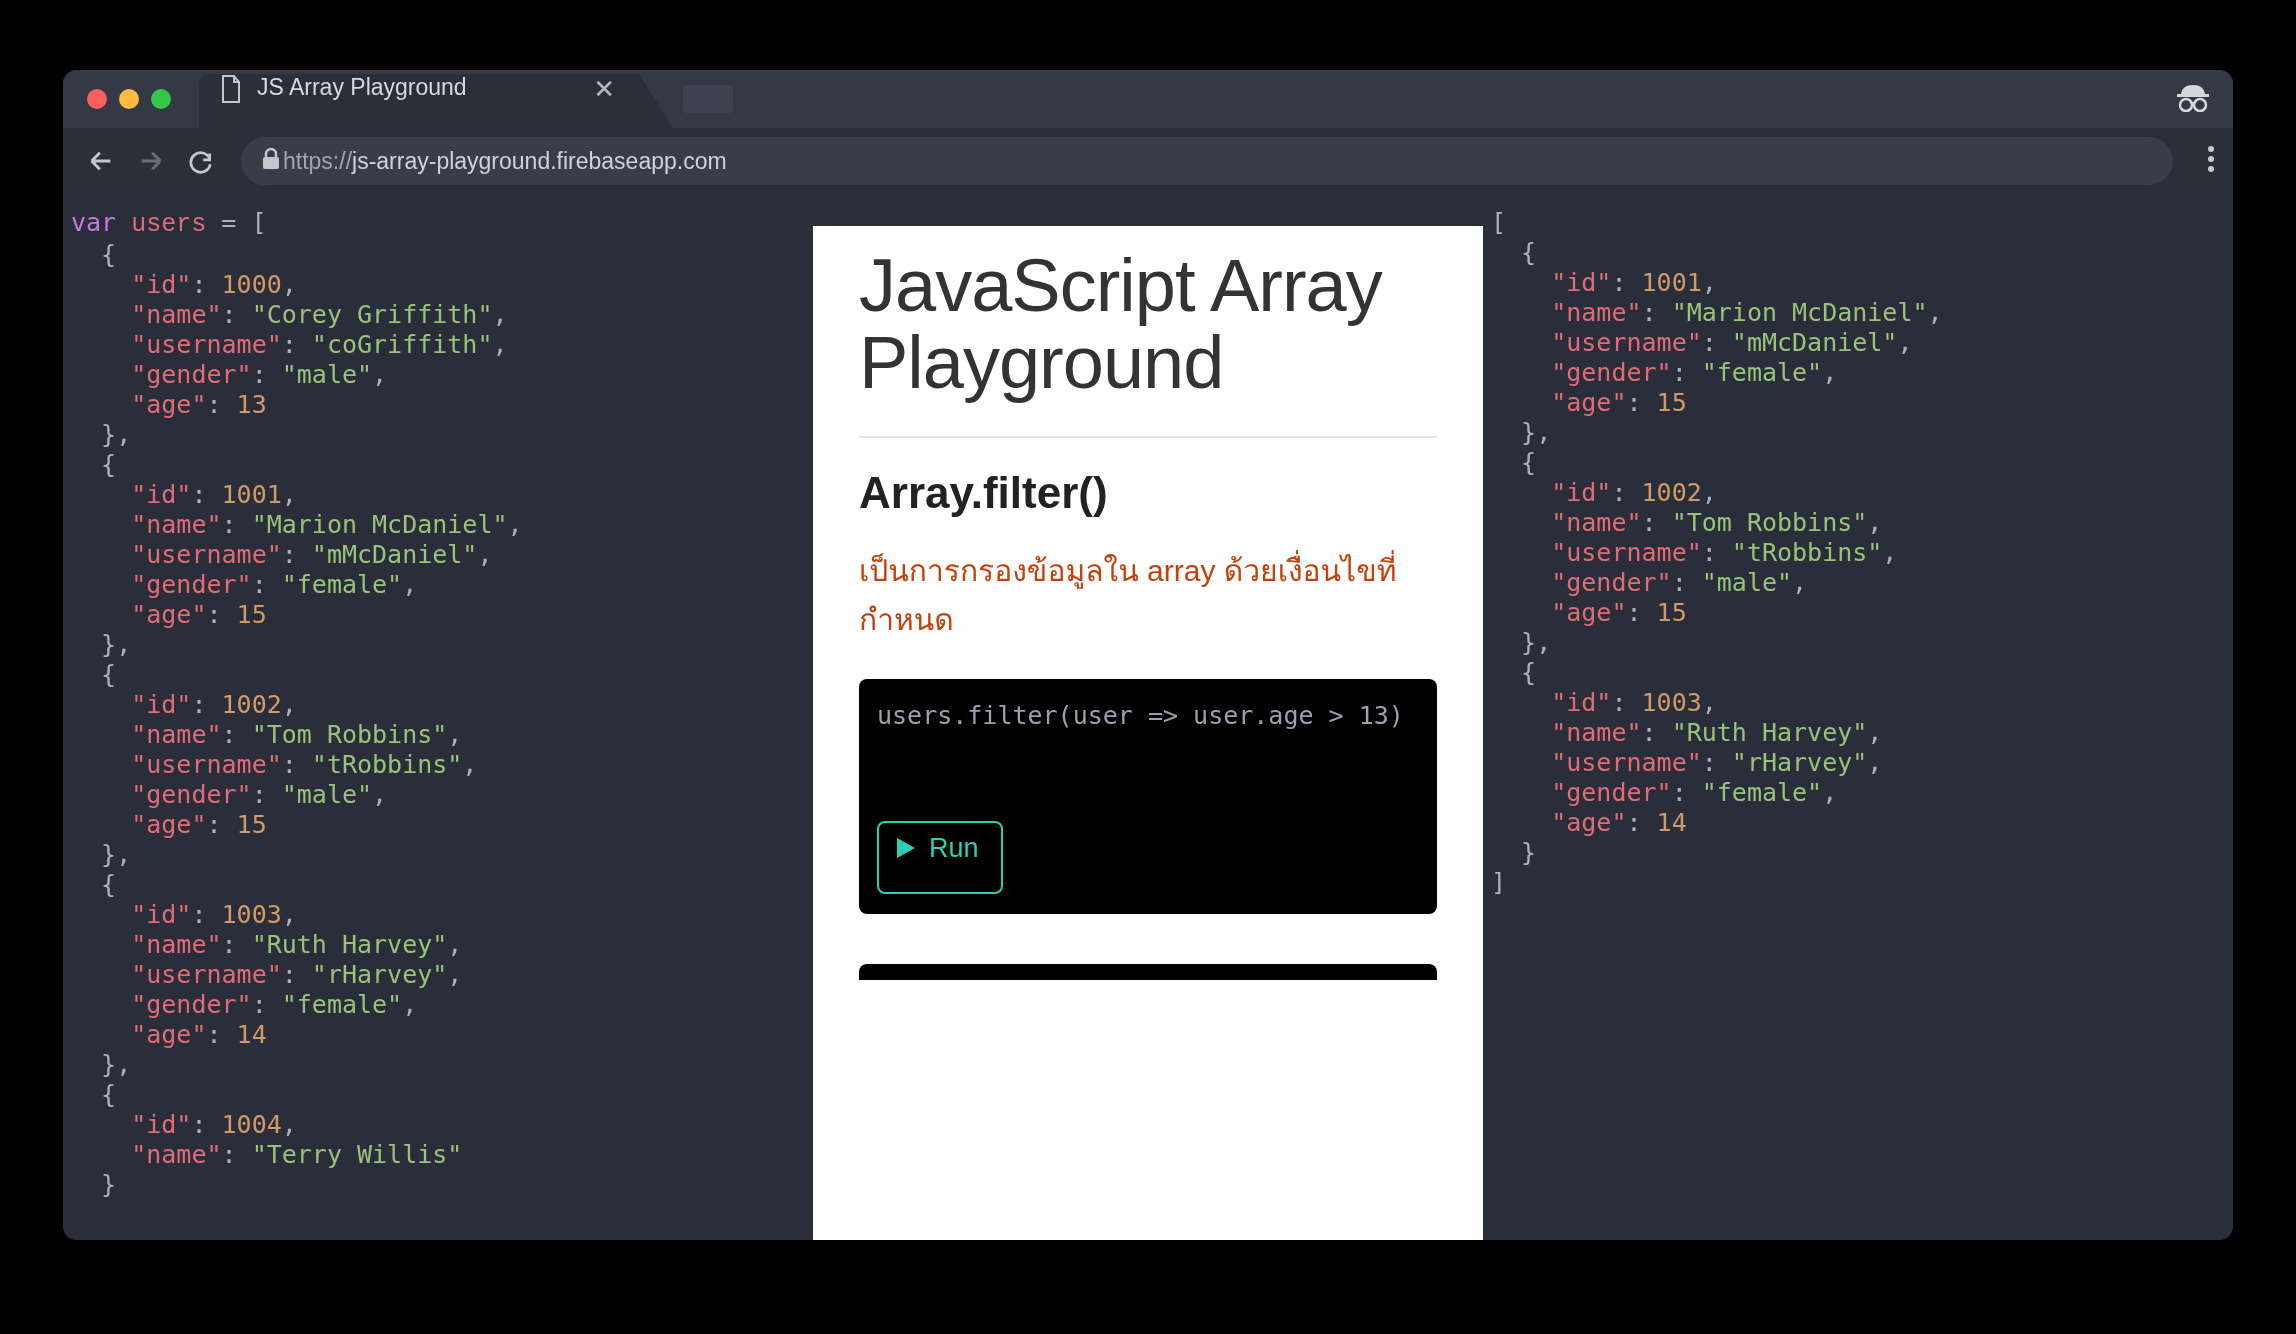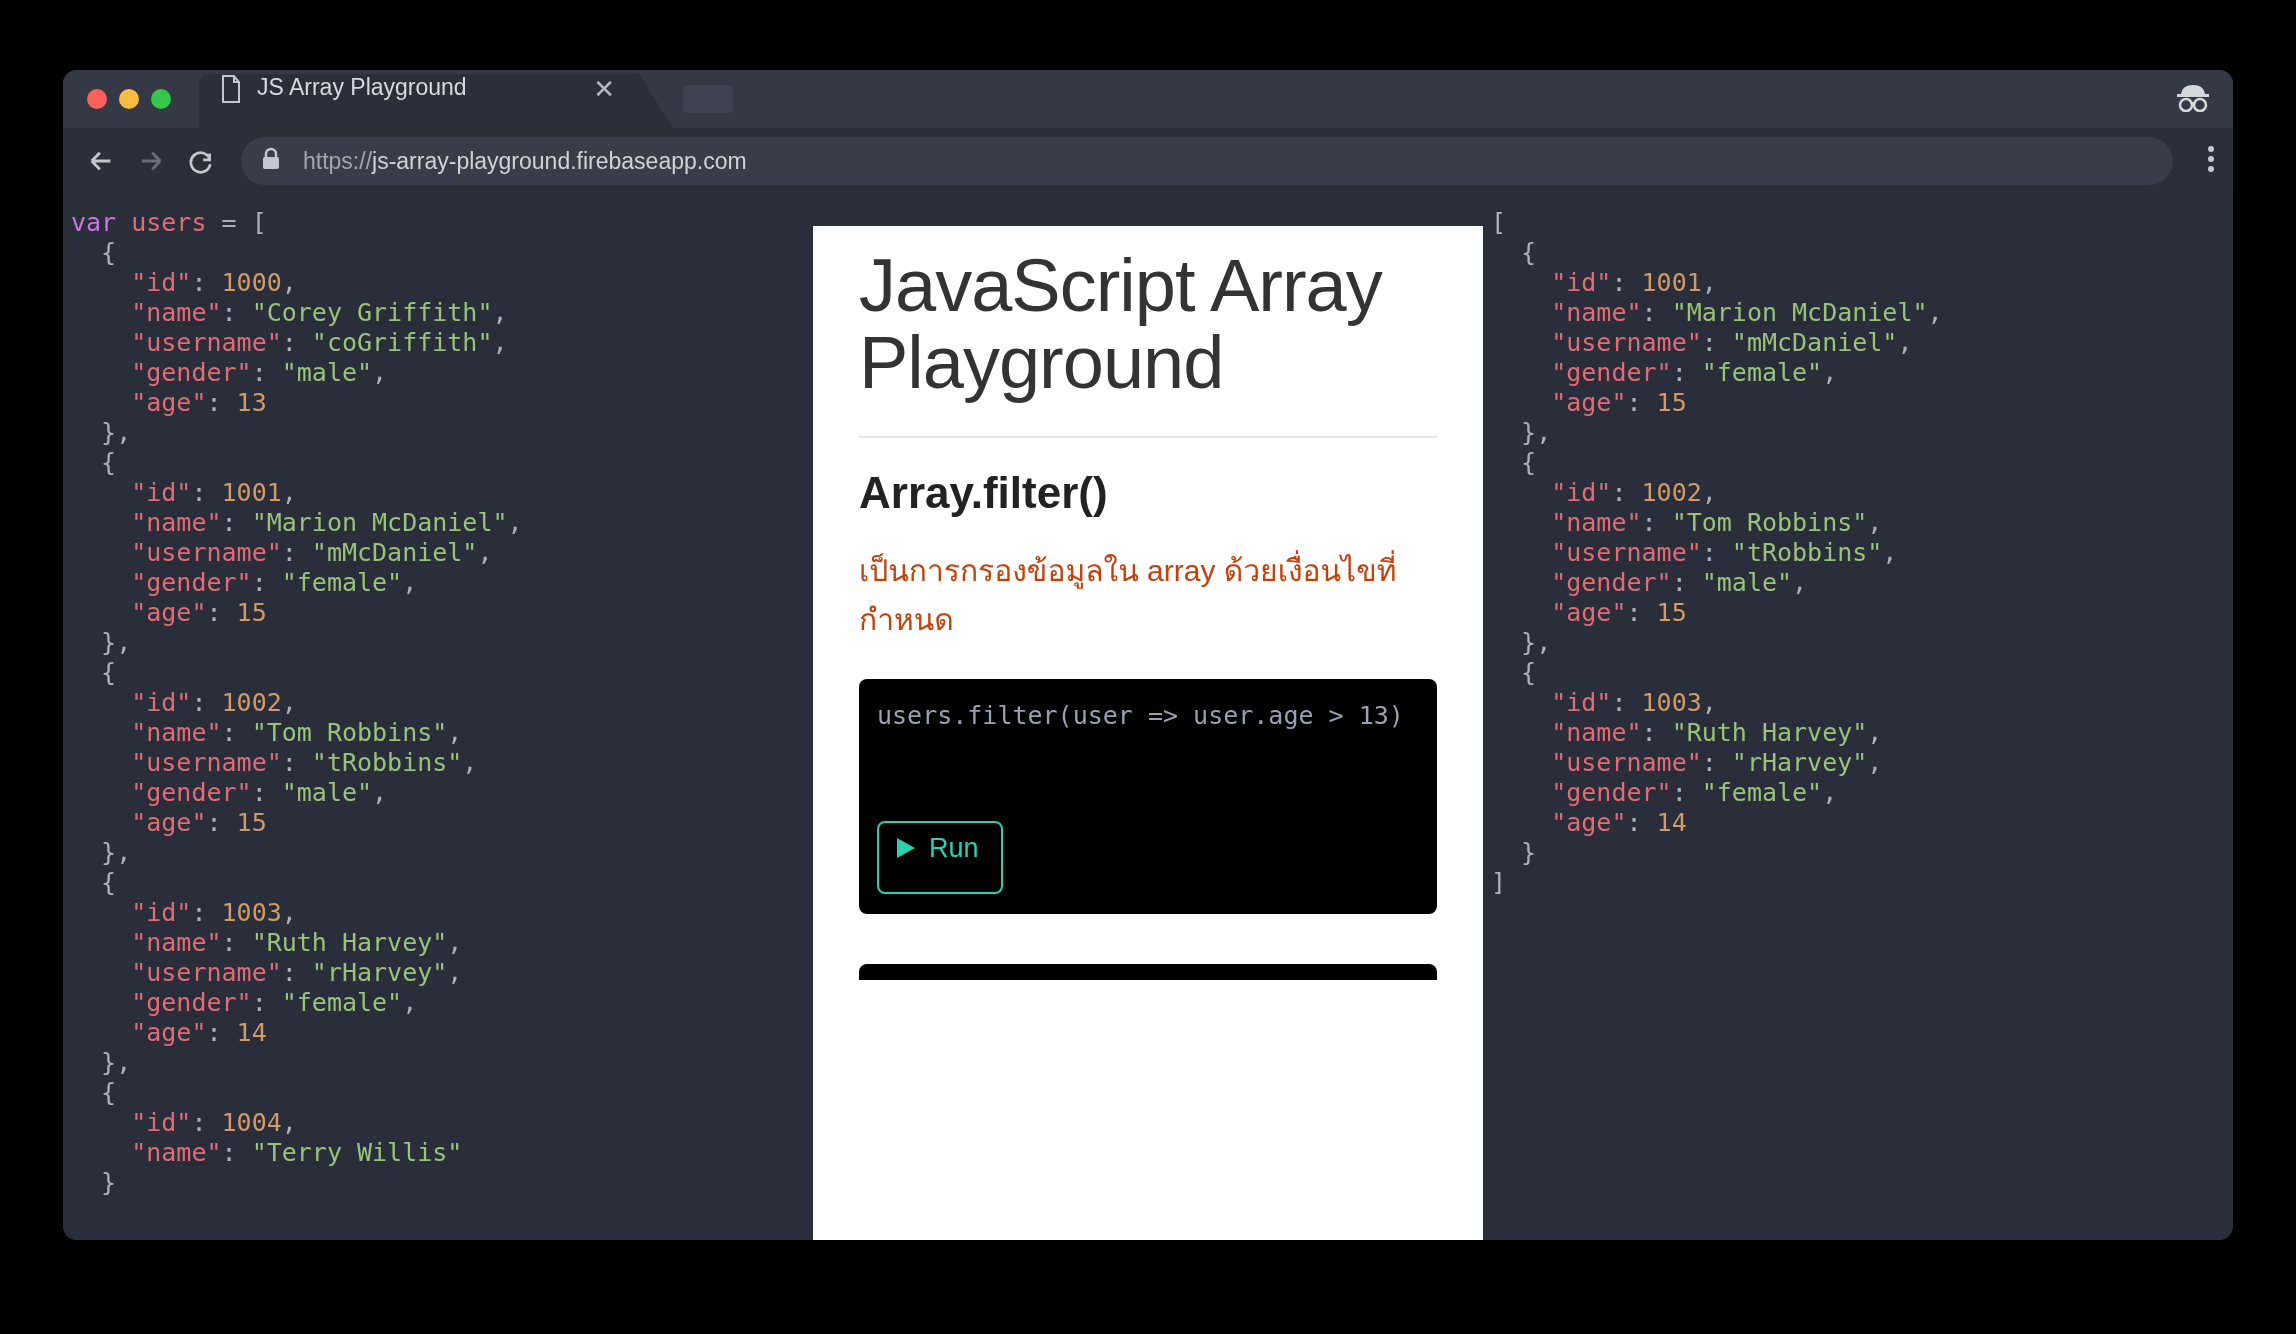--- a/index.html
+++ b/index.html
@@ -81,21 +81,21 @@
     .toolbar-btn.disabled { color: #6a6d77; }
     .omnibox {
       flex: 1;
       background: #3a3d49;
       height: 48px;
       border-radius: 24px;
       display: flex;
       align-items: center;
       padding: 0 20px;
       margin: 0 10px;
-      gap: 22px;
+      gap: 2px;
     }
     .lock-icon { color: #c6c7cb; }
     .url { color: #d1d2d6; font-size: 23px; }
     .url-proto { color: #a3a5ac; }
     .menu-dots { color: #c9cacd; margin-left: 14px; }
     .content {
       flex: 1;
       display: flex;
       overflow: hidden;
     }
@@ -106,21 +106,21 @@
       overflow: hidden;
     }
     .code {
       font-family: "Menlo","Consolas",monospace;
       font-size: 25px;
       line-height: 30px;
       white-space: pre;
       color: #abb2bf;
     }
     .tok-kw { color: #c678dd; text-align: right; }
-    .tok-var { color: #e06c75; }
+    .tok-var { color: #e06c75; font-family: Liberation Mono, monospace; }
     .tok-str { color: #98c379; }
     .tok-key { color: #e06c75; }
     .tok-num { color: #d19a66; }
     .tok-punc { color: #abb2bf; }
     .center-panel {
       width: 670px;
       background: #fff;
       padding: 22px 46px;
       overflow: hidden;
       margin-top: 32px;

